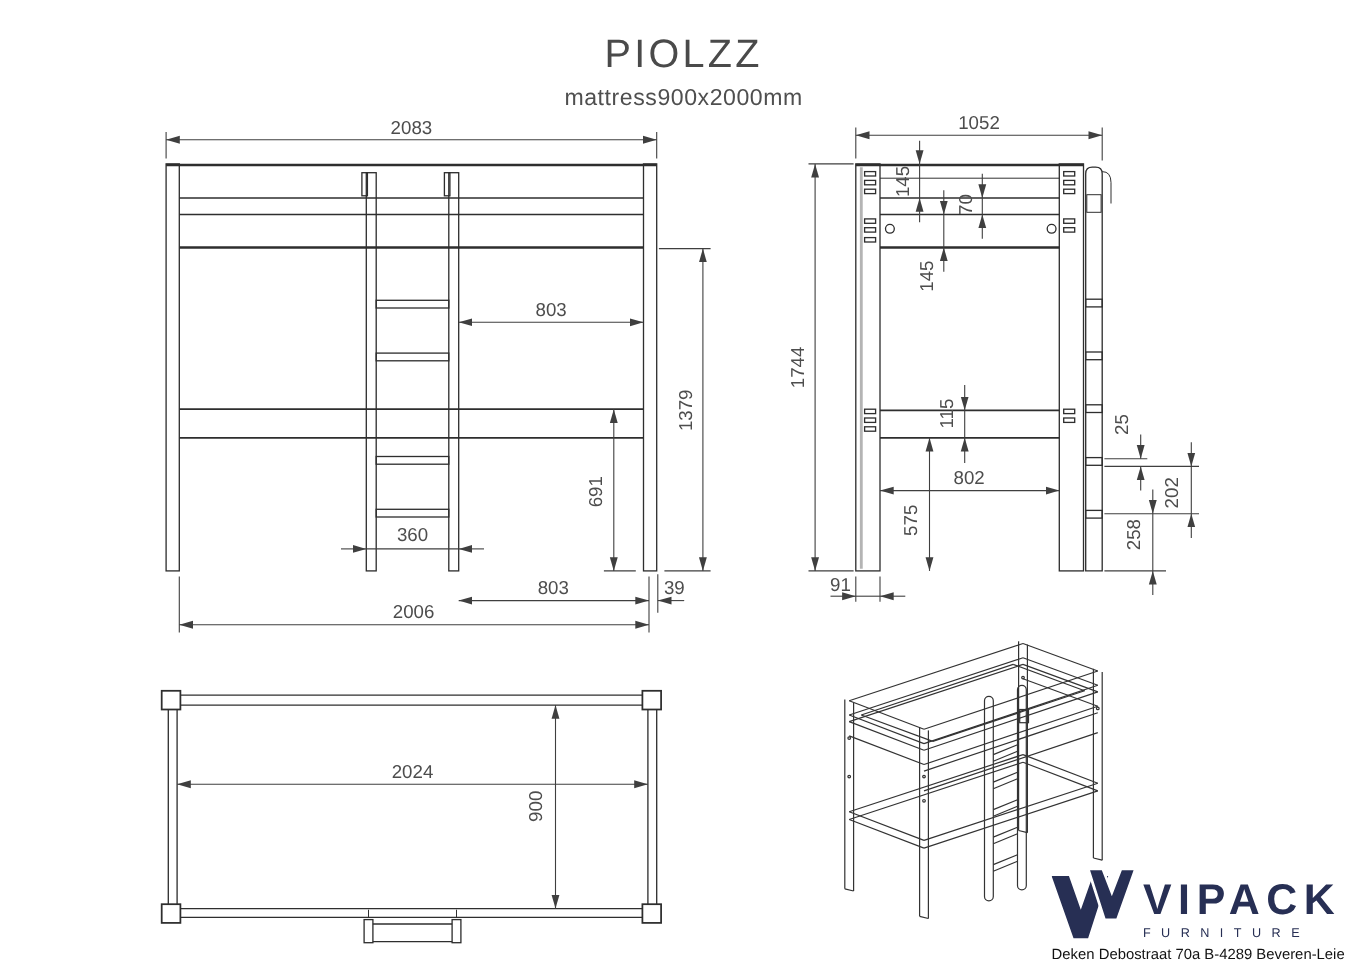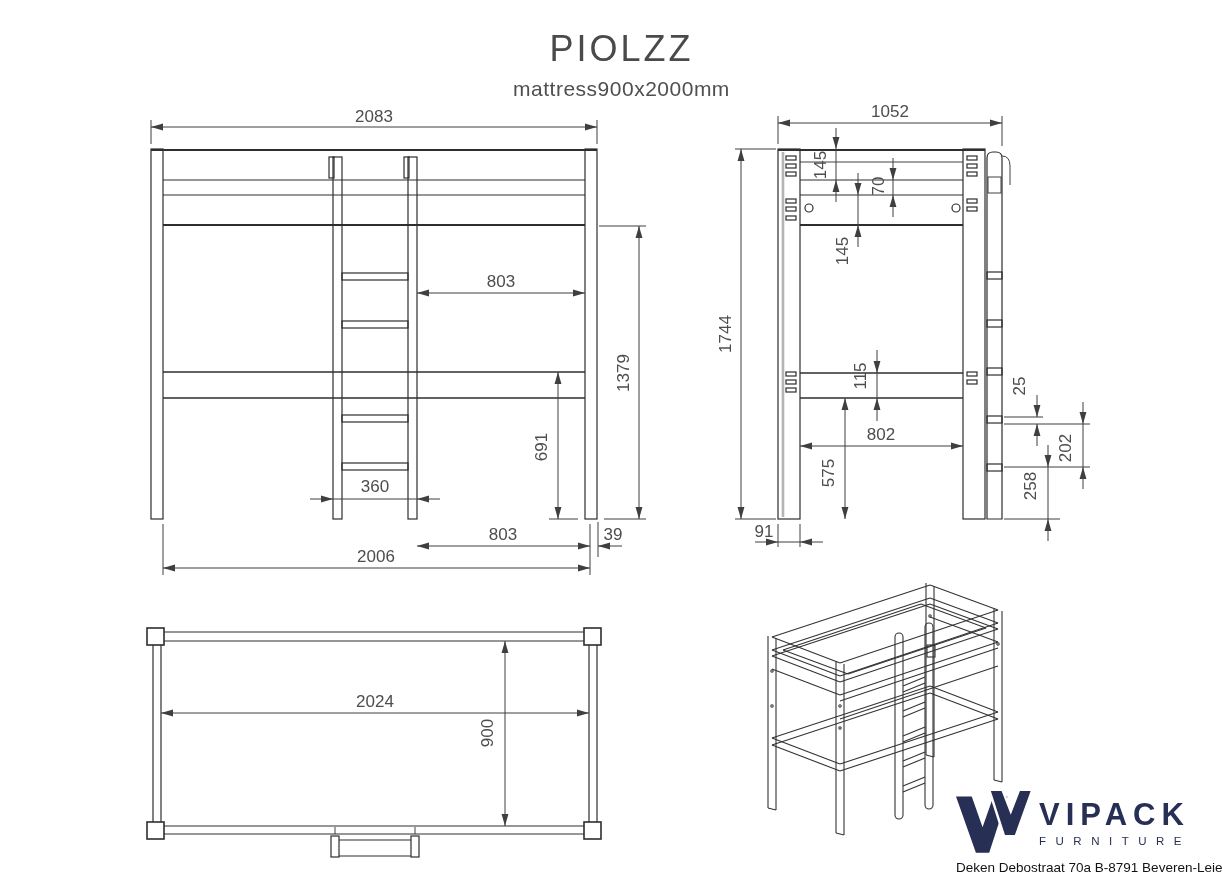--- a/index.html
+++ b/index.html
@@ -22,21 +22,21 @@
   .struct .thick { stroke-width:2.1; }
   .struct .mid   { stroke-width:1.6; }
   .struct .thin  { stroke-width:0.9; }
   .struct .shade { stroke:#b4b4b4; stroke-width:2.6; }
   .dim line, .dim path { stroke:#3f3f3f; fill:none; stroke-width:1; }
   .wire line, .wire rect, .wire path, .wire circle { stroke:#333333; fill:none; stroke-width:1.1; }
 
   .logo { position:absolute; left:956px; top:772px; width:264px; }
   .logo-row { display:flex; align-items:flex-start; gap:5px; }
   .logo-mark { flex:0 0 auto; }
-  .brand-name { font-size:31px; font-weight:bold; letter-spacing:6px; color:#272f54; line-height:1; margin-top:11px; }
+  .brand-name { font-size:39px; font-weight:bold; letter-spacing:6px; color:#272f54; line-height:1; margin-top:11px; }
   .brand-tag  { font-size:11.5px; font-weight:normal; letter-spacing:9.5px; color:#272f54; margin-top:5px; }
   .brand-addr { font-size:13.5px; color:#121212; margin-top:2px; white-space:nowrap; text-align:right; }
 </style>
 </head>
 <body>
 
 <div class="page">
 
   <div class="titleblock">
     <div class="title">PIOLZZ</div>
@@ -367,16 +367,16 @@
     <div class="logo-row">
       <svg class="logo-mark" width="78" height="70" viewBox="0 0 94 84">
         <path d="M0,10 L19,10 L32,47 L45,10 L62,10 L40,78 L24,78 Z" fill="#272f54"></path>
         <path d="M40,2 L56,2 L66,28 L76,2 L92,2 L72,58 L58,58 Z" stroke="#ffffff" stroke-width="3" fill="#272f54"></path>
       </svg>
       <div>
         <div class="brand-name">VIPACK</div>
         <div class="brand-tag">FURNITURE</div>
       </div>
     </div>
-    <div class="brand-addr">Deken Debostraat 70a B-8791 Beveren-Leie</div>
+    <div class="brand-addr">Deken Debostraat 70a B-4289 Beveren-Leie</div>
   </div>
 
 </div>
 
 </body></html>

